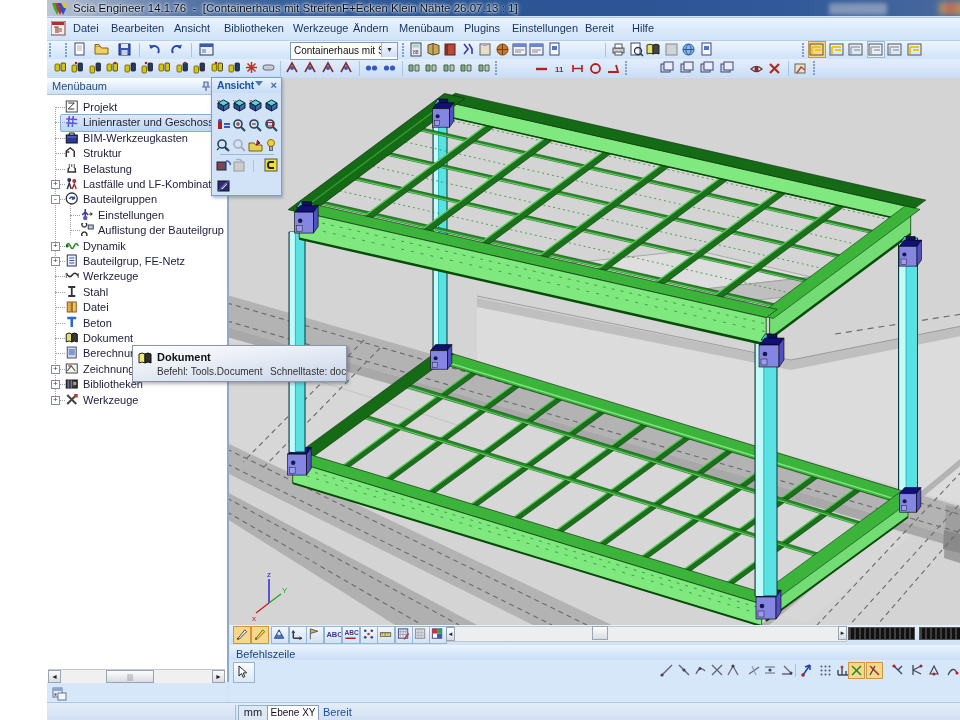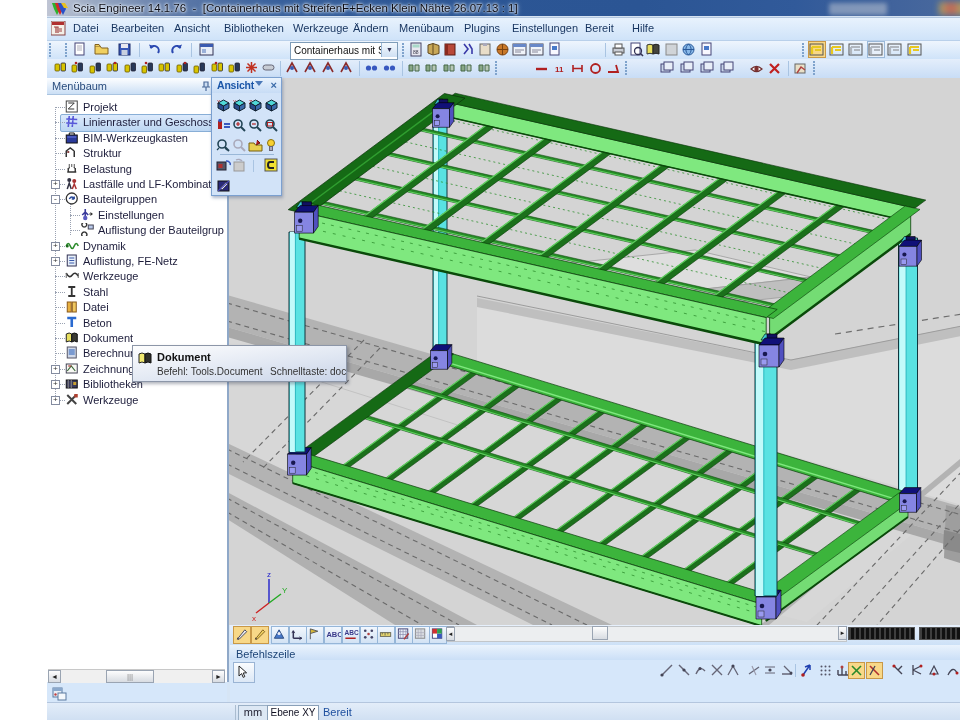--- a/index.html
+++ b/index.html
@@ -630,21 +630,21 @@
         </svg>
         <span class="lbl" style="left:36px">Dynamik</span>
       </div>
 <div class="trow" style="top:158.0px">
         <div class="hstub" style="left:8px;top:7px;width:10px"></div>
         <div class="pm" style="left:4px;">+</div>
         <svg class="tic" style="left:18px" width="14" height="13" viewBox="0 0 13.5 13">
           <rect x="2" y="1" width="9" height="11" fill="#e8f0fa" stroke="#335"></rect>
           <path d="M4 4 H9 M4 6.5 H9 M4 9 H9" stroke="#3a5aaa" stroke-width="1"></path>
         </svg>
-        <span class="lbl" style="left:36px">Auflistung, FE-Netz</span>
+        <span class="lbl" style="left:36px">Bauteilgrup, FE-Netz</span>
       </div>
 <div class="trow" style="top:173.4px">
         <div class="hstub" style="left:8px;top:7px;width:10px"></div>
         <svg class="tic" style="left:18px" width="14" height="13" viewBox="0 0 13.5 13">
           <path d="M1 4 Q4 10 7 6 T13 7" stroke="#333" stroke-width="1.6" fill="none"></path>
           <path d="M1 4 L1 9 M13 4 L13 9" stroke="#666" stroke-width="1"></path>
         </svg>
         <span class="lbl" style="left:36px">Werkzeuge</span>
       </div>
 <div class="trow" style="top:188.8px">

